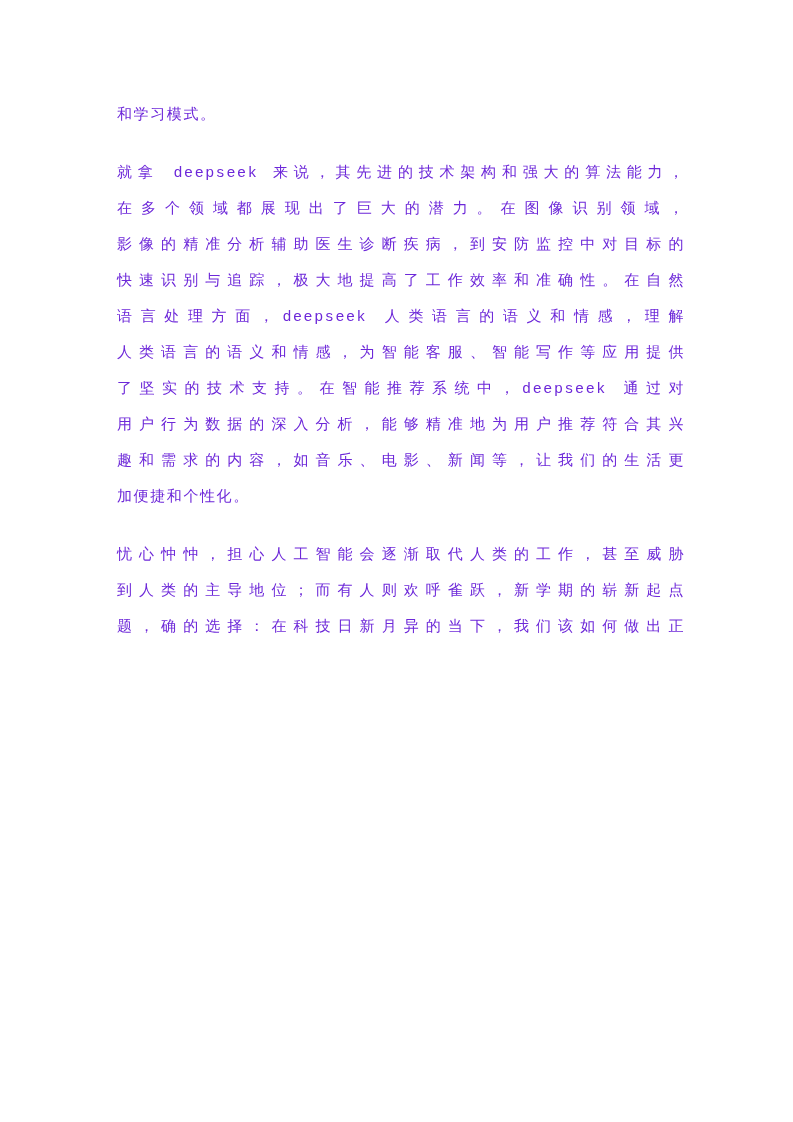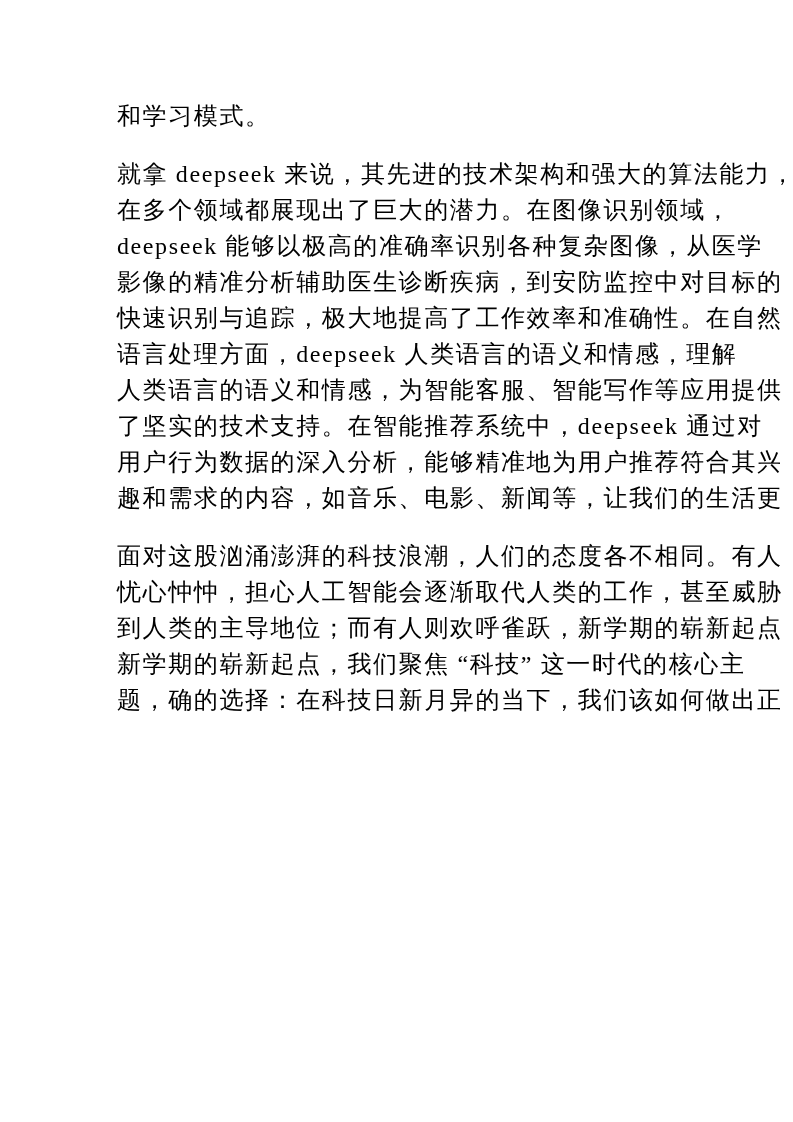--- a/index.html
+++ b/index.html
@@ -11,24 +11,24 @@
       width: 793px;
       height: 1122px;
       position: relative;
       overflow: hidden;
     }
     .page {
       position: absolute;
       left: 117px;
       top: 98px;
       width: 568px;
-      font-family: Liberation Serif, serif;
-      font-size: 24px;
+      font-family: Liberation Mono, monospace;
+      font-size: 15px;
       line-height: 36px;
-      color: #000000;
+      color: #6d28d9;
       letter-spacing: 1.6px;
     }
     .para {
       margin: 0;
       padding: 0;
     }
     .line {
       display: block;
       white-space: nowrap;
       text-align: justify;
@@ -49,33 +49,31 @@
 
   <div class="para">
     <span class="line last">和学习模式。</span>
   </div>
 
   <div class="gap"></div>
 
   <div class="para">
     <span class="line">就拿 deepseek 来说，其先进的技术架构和强大的算法能力，</span>
     <span class="line">在多个领域都展现出了巨大的潜力。在图像识别领域，</span>
-    <span class="line">deepseek 能够以极高的准确率识别各种复杂图像，从医学</span>
     <span class="line">影像的精准分析辅助医生诊断疾病，到安防监控中对目标的</span>
     <span class="line">快速识别与追踪，极大地提高了工作效率和准确性。在自然</span>
     <span class="line">语言处理方面，deepseek 人类语言的语义和情感，理解</span>
     <span class="line">人类语言的语义和情感，为智能客服、智能写作等应用提供</span>
     <span class="line">了坚实的技术支持。在智能推荐系统中，deepseek 通过对</span>
     <span class="line">用户行为数据的深入分析，能够精准地为用户推荐符合其兴</span>
     <span class="line">趣和需求的内容，如音乐、电影、新闻等，让我们的生活更</span>
+    <span class="line last">加便捷和个性化。</span>
   </div>
 
   <div class="gap"></div>
 
   <div class="para">
-    <span class="line">面对这股汹涌澎湃的科技浪潮，人们的态度各不相同。有人</span>
     <span class="line">忧心忡忡，担心人工智能会逐渐取代人类的工作，甚至威胁</span>
     <span class="line">到人类的主导地位；而有人则欢呼雀跃，新学期的崭新起点</span>
-    <span class="line">新学期的崭新起点，我们聚焦 “科技” 这一时代的核心主</span>
     <span class="line">题，确的选择：在科技日新月异的当下，我们该如何做出正</span>
   </div>
 
 </div>
 
 </body></html>

